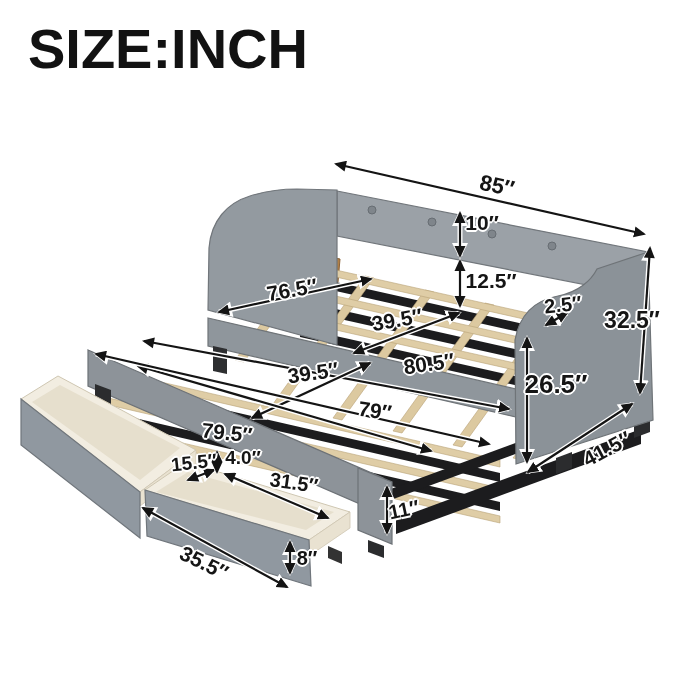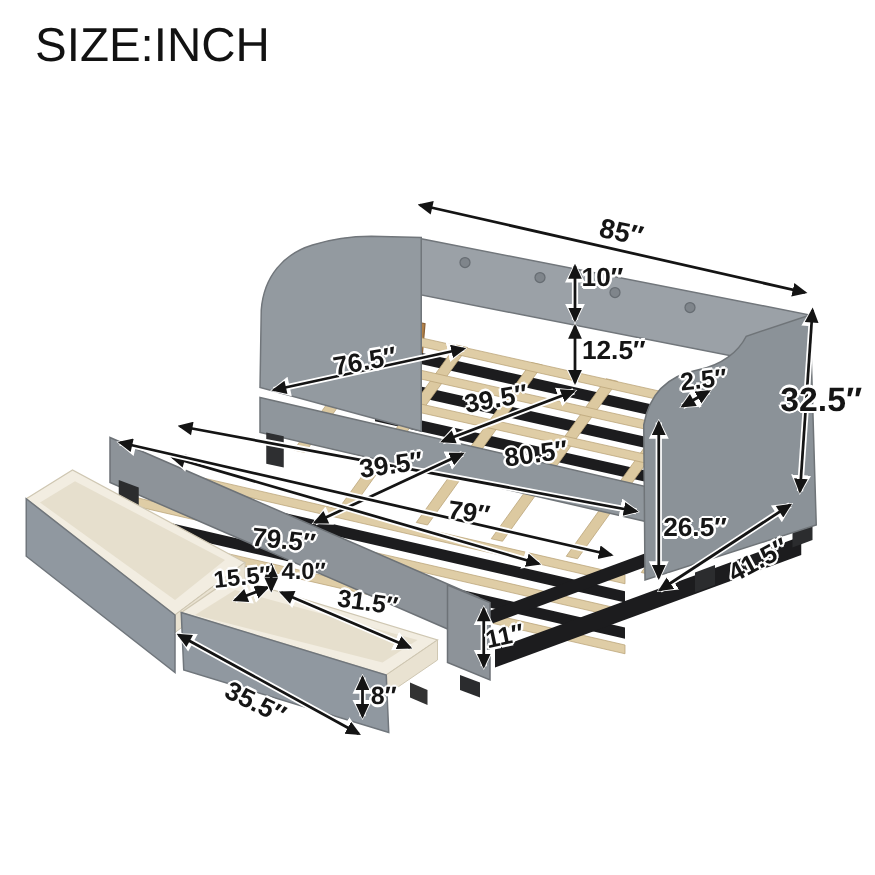--- a/index.html
+++ b/index.html
@@ -1,19 +1,19 @@
 <!DOCTYPE html>
 <html><head>
 <meta charset="utf-8">
 <style>
   html,body{margin:0;padding:0;background:#fff;}
   .stage{position:relative;width:700px;height:700px;background:#ffffff;overflow:hidden;
          font-family:"Liberation Sans",sans-serif;}
   .stage svg{position:absolute;left:0;top:0;}
-  .title{position:absolute;left:28px;top:16px;font-size:38px;font-weight:400;color:#121212;
+  .title{position:absolute;left:28px;top:16px;font-size:56px;font-weight:700;color:#121212;
          letter-spacing:0px;white-space:nowrap;}
   .dim{position:absolute;font-weight:700;color:#151515;white-space:nowrap;
        transform:translate(-50%,-50%) rotate(var(--r,0deg));
        text-shadow:-2px 0 0 #fff,2px 0 0 #fff,0 -2px 0 #fff,0 2px 0 #fff,
                    -1px -1px 0 #fff,1px 1px 0 #fff,-1px 1px 0 #fff,1px -1px 0 #fff;}
   .cw{stroke:#ffffff;stroke-width:5;fill:none;}
   .cb{stroke:#141414;stroke-width:2.2;fill:none;}
 </style>
 </head>
 <body>
@@ -195,22 +195,22 @@
         </g>
     </g>
   </svg>
 
   <div class="title">SIZE:INCH</div>
 
   <span class="dim" style="left:497px;top:186px;--r:12deg;font-size:22px">85″</span>
   <span class="dim" style="left:482px;top:223px;font-size:21px">10″</span>
   <span class="dim" style="left:491px;top:281px;font-size:21px">12.5″</span>
   <span class="dim" style="left:563px;top:305px;--r:-6deg;font-size:20px">2.5″</span>
-  <span class="dim" style="left:657px;top:320px;font-size:27px">32.5″</span>
-  <span class="dim" style="left:556px;top:423px;font-size:21px">26.5″</span>
+  <span class="dim" style="left:632px;top:320px;font-size:23px">32.5″</span>
+  <span class="dim" style="left:556px;top:384px;font-size:26px">26.5″</span>
   <span class="dim" style="left:607px;top:449px;--r:-28deg;font-size:21px">41.5″</span>
   <span class="dim" style="left:292px;top:290px;--r:-10deg;font-size:21px">76.5″</span>
   <span class="dim" style="left:397px;top:320px;--r:-10deg;font-size:21px">39.5″</span>
   <span class="dim" style="left:429px;top:364px;--r:-8deg;font-size:21px">80.5″</span>
   <span class="dim" style="left:313px;top:373px;--r:-8deg;font-size:21px">39.5″</span>
   <span class="dim" style="left:375px;top:411px;--r:8deg;font-size:21px">79″</span>
   <span class="dim" style="left:227px;top:433px;--r:6deg;font-size:21px">79.5″</span>
   <span class="dim" style="left:194px;top:463px;--r:-6deg;font-size:19px">15.5″</span>
   <span class="dim" style="left:243px;top:458px;font-size:19px">4.0″</span>
   <span class="dim" style="left:294px;top:483px;--r:8deg;font-size:20px">31.5″</span>

